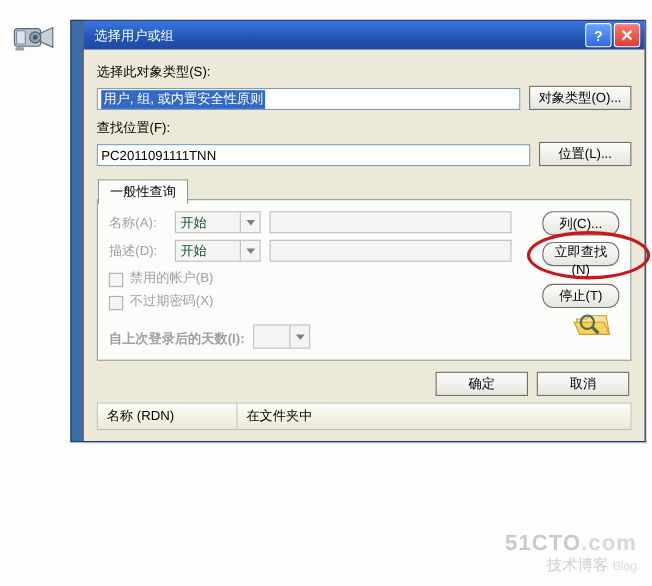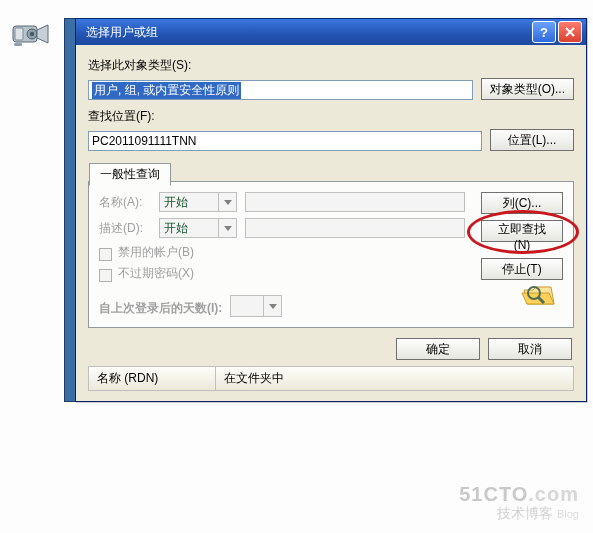--- a/index.html
+++ b/index.html
@@ -29,21 +29,21 @@
   .form-line{display:flex;align-items:center;margin-bottom:6px;}
   .lbl{width:60px;color:#a0a0a0;}
   .combo{width:78px;height:20px;border:1px solid #c0c0c0;background:#f4f4f4;display:flex;align-items:center;padding-left:4px;color:#14532d;position:relative;box-sizing:border-box;}
   .combo .arrow{position:absolute;right:0;top:0;width:17px;height:100%;border-left:1px solid #c0c0c0;display:flex;align-items:center;justify-content:center;}
   .txt{flex:1;height:20px;border:1px solid #c0c0c0;background:#f4f4f4;margin-left:8px;box-sizing:border-box;}
   .chk-line{display:flex;align-items:flex-end;margin:4px 0 2px 0;color:#a0a0a0;}
   .chk{width:13px;height:13px;border:1px solid #b0b0b0;background:#f4f4f4;margin-right:6px;box-sizing:border-box;}
   .days-line{display:flex;align-items:flex-end;margin-top:13px;color:#a0a0a0;font-weight:bold;}
   .days-combo{width:50px;height:20px;border:1px solid #c0c0c0;background:#f4f4f4;margin-left:8px;position:relative;}
   .days-combo .arrow{position:absolute;right:0;top:0;width:17px;height:100%;border-left:1px solid #c0c0c0;display:flex;align-items:center;justify-content:center;}
-  .side-col .btn{width:82px;}
+  .side-col .btn{width:70px;border-radius:10px;}
   .circle{position:absolute;border:3px solid #c8171e;border-radius:50%/50%;pointer-events:none;}
   .folder-icon{position:absolute;right:4px;bottom:4px;}
   .dlg-buttons{display:flex;justify-content:flex-end;gap:8px;margin:10px 2px 2px 0;}
   .list-header{display:flex;border:1px solid #bfbfbf;background:#ece9d8;margin-top:6px;}
   .list-header .col{padding:3px 8px;border-right:1px solid #bfbfbf;background:linear-gradient(#fdfdfb,#ece9d8);}
   .list-header .col.last{flex:1;border-right:none;}
   .watermark{position:absolute;right:14px;bottom:10px;text-align:right;color:#c9c9c9;font-family:Arial,sans-serif;}
   .watermark .big{font-size:20px;font-weight:bold;letter-spacing:1px;line-height:26px;}
   .watermark .dot{color:#d7d7d7;}
   .watermark .sub{font-size:14px;color:#d0d0d0;margin-top:-2px;}

